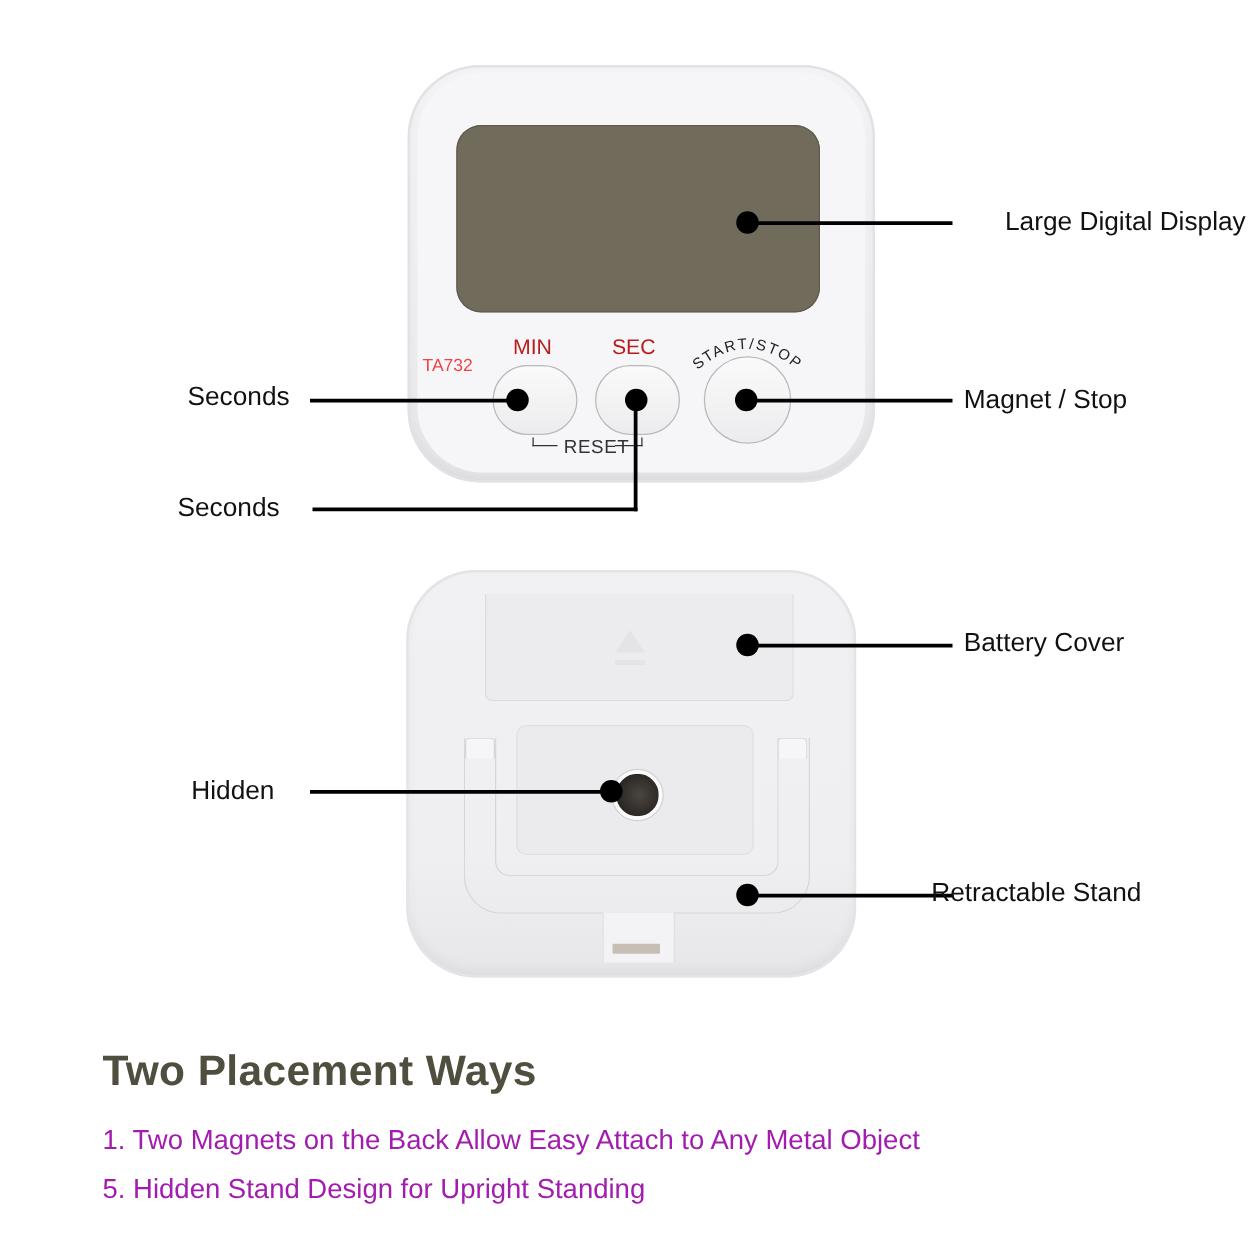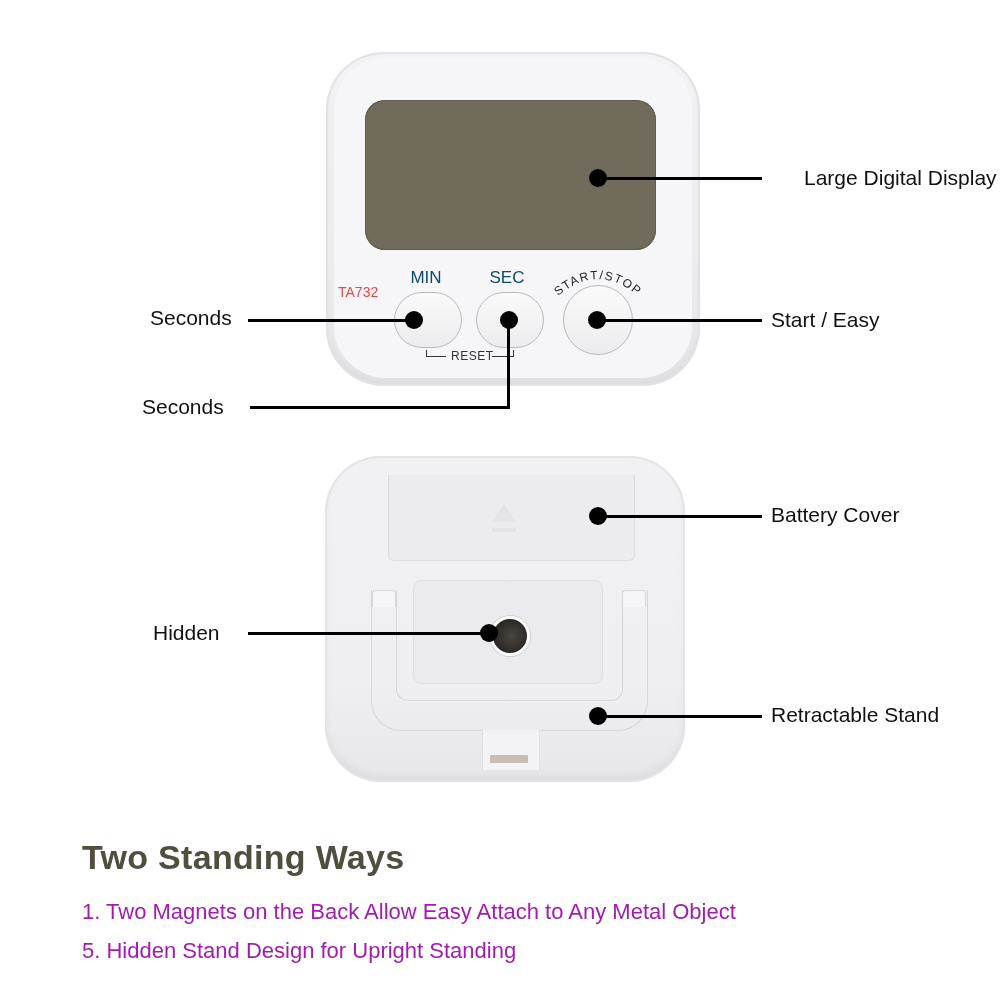--- a/index.html
+++ b/index.html
@@ -7,24 +7,24 @@
   .abs { position:absolute; }
 
   
   .front-body { left:326px; top:52px; width:374px; height:334px; border-radius:58px;
     background:linear-gradient(180deg,#f3f3f5 0%,#eeeef0 60%,#e6e6e9 100%);
     box-shadow: inset 0 0 0 2px #e2e2e6, inset 0 -6px 10px rgba(0,0,0,0.05); }
   .front-inner { left:334px; top:58px; width:358px; height:320px; border-radius:52px; background:#f6f6f8; }
   .lcd { left:365px; top:100px; width:291px; height:150px; border-radius:20px; background:#706b5b;
     box-shadow: inset 0 0 0 1px #5f5b4d; }
   .model { left:338px; top:284px; font-size:14px; color:#ef4444; }
-  .btn-label { font-size:17px; color:#0c4a6e; text-align:center; }
+  .btn-label { font-size:17px; color:#b91c1c; text-align:center; }
   .btn { border-radius:50%; background:linear-gradient(180deg,#fafafa,#ececee); border:1.5px solid #b9b9bc; }
   .btn-oval { border-radius:34px; }
-  .reset { left:424px; top:347px; font-size:12px; color:#333; letter-spacing:0.5px; }
+  .reset { left:424px; top:347px; font-size:15px; color:#333; letter-spacing:0.5px; }
   .reset-bracket { border:1.5px solid #333; border-top:none; height:6px; }
 
   
   .back-body { left:325px; top:456px; width:360px; height:326px; border-radius:56px;
     background:linear-gradient(180deg,#f1f1f3 0%,#efeff1 70%,#e7e7ea 100%);
     box-shadow: inset 0 0 0 2px #e4e4e8, inset 0 -6px 10px rgba(0,0,0,0.05); }
   .battery-cover { left:388px; top:475px; width:245px; height:85px; background:#ececef;
     border:1px solid #dcdce0; border-top:none; border-radius:0 0 6px 6px; }
   .magnet-plate { left:413px; top:580px; width:188px; height:102px; background:#ebebee; border-radius:8px; border:1px solid #e0e0e4; }
   .magnet { left:490px; top:616px; width:34px; height:34px; border-radius:50%; background:radial-gradient(circle at 55% 50%,#4a4540 0%,#2a2623 70%); border:3px solid #fafafa; box-shadow:0 0 0 1px #cfcfd3; }
@@ -91,34 +91,34 @@
 <div class="abs dot" style="left:589px;top:169px;"></div>
 <div class="abs line" style="left:598px;top:177px;width:164px;"></div>
 <div class="abs callout" style="left:804px;top:166px;">Large Digital Display</div>
 
 <div class="abs dot" style="left:405px;top:311px;"></div>
 <div class="abs line" style="left:248px;top:319px;width:166px;"></div>
 <div class="abs callout" style="left:150px;top:306px;">Seconds</div>
 
 <div class="abs dot" style="left:588px;top:311px;"></div>
 <div class="abs line" style="left:597px;top:319px;width:165px;"></div>
-<div class="abs callout" style="left:771px;top:308px;">Start / Easy</div>
+<div class="abs callout" style="left:771px;top:308px;">Magnet / Stop</div>
 
 <div class="abs dot" style="left:500px;top:311px;"></div>
 <div class="abs vline" style="left:507px;top:320px;height:89px;"></div>
 <div class="abs line" style="left:250px;top:406px;width:260px;"></div>
 <div class="abs callout" style="left:142px;top:395px;">Seconds</div>
 
 <div class="abs dot" style="left:589px;top:507px;"></div>
 <div class="abs line" style="left:598px;top:515px;width:164px;"></div>
 <div class="abs callout" style="left:771px;top:503px;">Battery Cover</div>
 
 <div class="abs dot" style="left:480px;top:624px;"></div>
 <div class="abs line" style="left:248px;top:632px;width:240px;"></div>
 <div class="abs callout" style="left:153px;top:621px;">Hidden</div>
 
 <div class="abs dot" style="left:589px;top:707px;"></div>
 <div class="abs line" style="left:598px;top:715px;width:164px;"></div>
-<div class="abs callout" style="left:771px;top:703px;text-align:center;">Retractable Stand</div>
+<div class="abs callout" style="left:745px;top:703px;text-align:center;">Retractable Stand</div>
 
-<div class="abs heading">Two Standing Ways</div>
+<div class="abs heading">Two Placement Ways</div>
 <div class="abs list-item" style="top:899px;">1. Two Magnets on the Back Allow Easy Attach to Any Metal Object</div>
 <div class="abs list-item" style="top:938px;">5. Hidden Stand Design for Upright Standing</div>
 
 </body></html>

